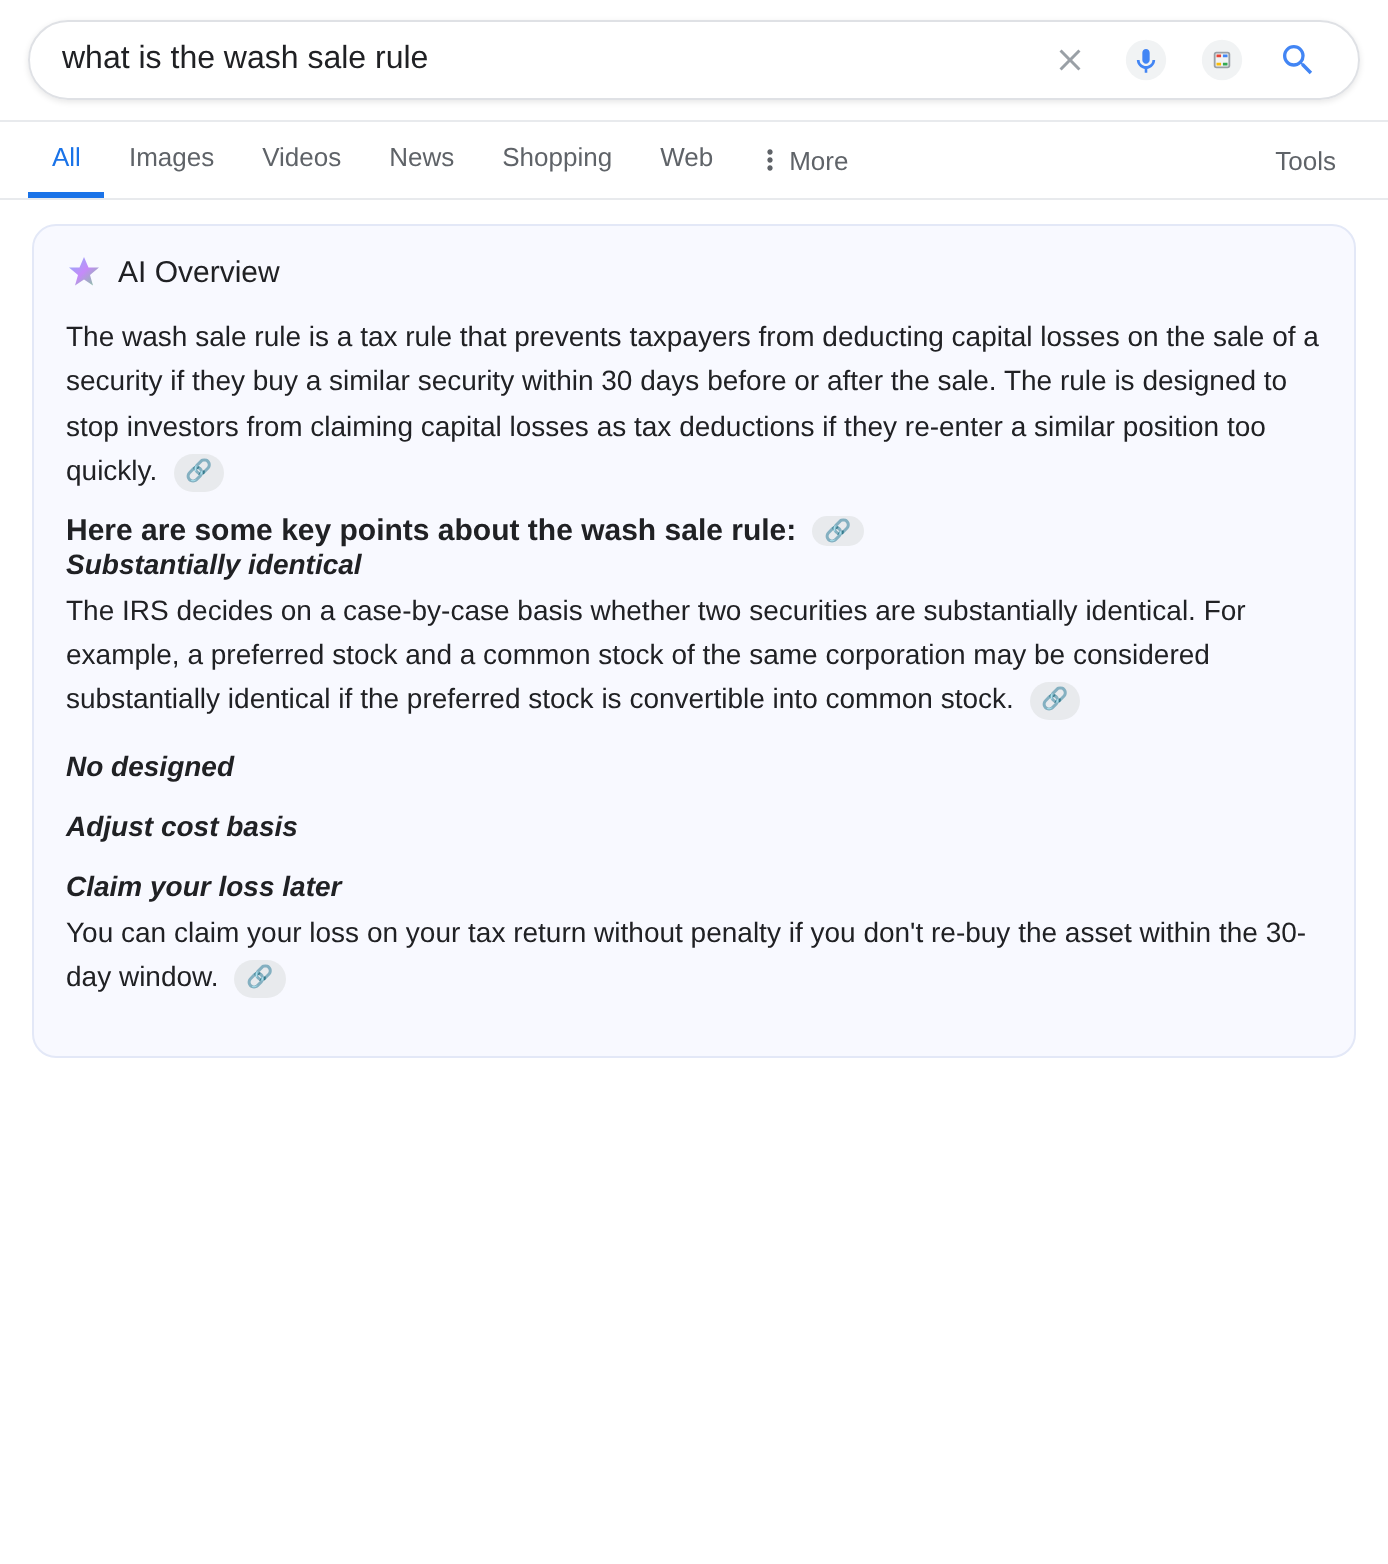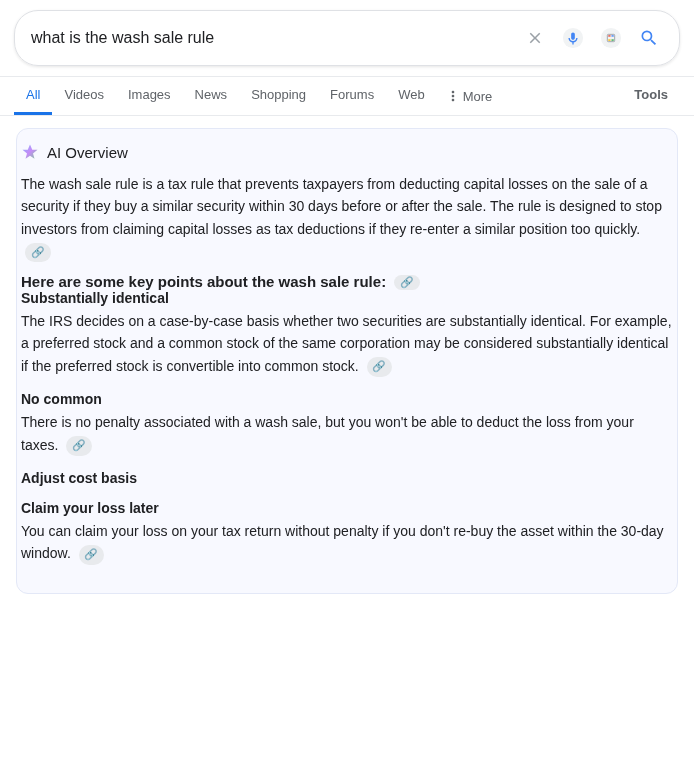--- a/index.html
+++ b/index.html
@@ -20,21 +20,21 @@
       align-items: center;
       gap: 8px;
     }
     .search-bar {
       display: flex;
       align-items: center;
       flex: 1;
       border: 1px solid #dfe1e5;
       border-radius: 24px;
       padding: 8px 16px;
-      height: 56px;
+      height: 40px;
       box-shadow: 0 1px 3px rgba(0,0,0,0.1);
     }
     .search-input-text {
       flex: 1;
       font-size: 16px;
       color: #202124;
       outline: none;
       border: none;
       background: transparent;
     }
@@ -50,20 +50,21 @@
       justify-content: center;
       width: 28px;
       height: 28px;
       border: none;
       background: transparent;
     }
 
     
     .tabs-container {
       display: flex;
+      align-items: center;
       border-bottom: 1px solid #e8eaed;
       padding: 0 14px;
     }
     .tab {
       padding: 10px 12px;
       font-size: 13px;
       color: #5f6368;
       cursor: pointer;
       border-bottom: 3px solid transparent;
       white-space: nowrap;
@@ -82,34 +83,33 @@
       font-size: 13px;
       color: #5f6368;
       cursor: pointer;
     }
     .tools-tab {
       margin-left: auto;
       padding: 10px 12px;
       font-size: 13px;
       color: #5f6368;
       cursor: pointer;
-      font-weight: bold;
     }
 
     
     .main-content {
       padding: 12px 16px;
     }
 
     
     .ai-overview-box {
       background: #f8f9ff;
       border: 1px solid #e3e8f7;
       border-radius: 12px;
-      padding: 14px 4px;
+      padding: 14px 16px;
     }
     .ai-overview-header {
       display: flex;
       align-items: center;
       gap: 8px;
       margin-bottom: 12px;
     }
     .ai-icon {
       width: 18px;
       height: 18px;
@@ -149,20 +149,21 @@
     }
 
     .key-point {
       margin-bottom: 14px;
     }
     .key-point-title {
       font-size: 14px;
       font-weight: 700;
       color: #202124;
       margin-bottom: 4px;
+      font-style: italic;
     }
     .key-point-text {
       font-size: 14px;
       line-height: 1.6;
       color: #202124;
     }
   </style>
 </head>
 <body>
 
@@ -199,25 +200,24 @@
         <svg width="20" height="20" viewBox="0 0 24 24" fill="none">
           <path d="M15.5 14h-.79l-.28-.27A6.47 6.47 0 0 0 16 9.5 6.5 6.5 0 1 0 9.5 16c1.61 0 3.09-.59 4.23-1.57l.27.28v.79l5 4.99L20.49 19l-4.99-5zm-6 0C7.01 14 5 11.99 5 9.5S7.01 5 9.5 5 14 7.01 14 9.5 11.99 14 9.5 14z" fill="#4285f4"></path>
         </svg>
       </button>
     </div>
   </div>
 </div>
 
 <div class="tabs-container">
   <a class="tab active">All</a>
+  <a class="tab">Images</a>
   <a class="tab">Videos</a>
-  <a class="tab">Images</a>
   <a class="tab">News</a>
   <a class="tab">Shopping</a>
-  <a class="tab">Forums</a>
   <a class="tab">Web</a>
   <div class="tabs-more">
     <svg width="16" height="16" viewBox="0 0 24 24" fill="#5f6368">
       <path d="M12 8c1.1 0 2-.9 2-2s-.9-2-2-2-2 .9-2 2 .9 2 2 2zm0 2c-1.1 0-2 .9-2 2s.9 2 2 2 2-.9 2-2-.9-2-2-2zm0 6c-1.1 0-2 .9-2 2s.9 2 2 2 2-.9 2-2-.9-2-2-2z"></path>
     </svg>
     <span>More</span>
   </div>
   <div class="tools-tab">Tools</div>
 </div>
 
@@ -250,25 +250,21 @@
 
     <div class="key-point">
       <div class="key-point-title">Substantially identical</div>
       <div class="key-point-text">
         <span>The IRS decides on a case-by-case basis whether two securities are substantially identical. For example, a preferred stock and a common stock of the same corporation may be considered substantially identical if the preferred stock is convertible into common stock.</span>
         <span class="link-chip">🔗</span>
       </div>
     </div>
 
     <div class="key-point">
-      <div class="key-point-title">No common</div>
-      <div class="key-point-text">
-        <span>There is no penalty associated with a wash sale, but you won't be able to deduct the loss from your taxes.</span>
-        <span class="link-chip">🔗</span>
-      </div>
+      <div class="key-point-title">No designed</div>
     </div>
 
     <div class="key-point">
       <div class="key-point-title">Adjust cost basis</div>
     </div>
 
     <div class="key-point">
       <div class="key-point-title">Claim your loss later</div>
       <div class="key-point-text">
         <span>You can claim your loss on your tax return without penalty if you don't re-buy the asset within the 30-day window.</span>

